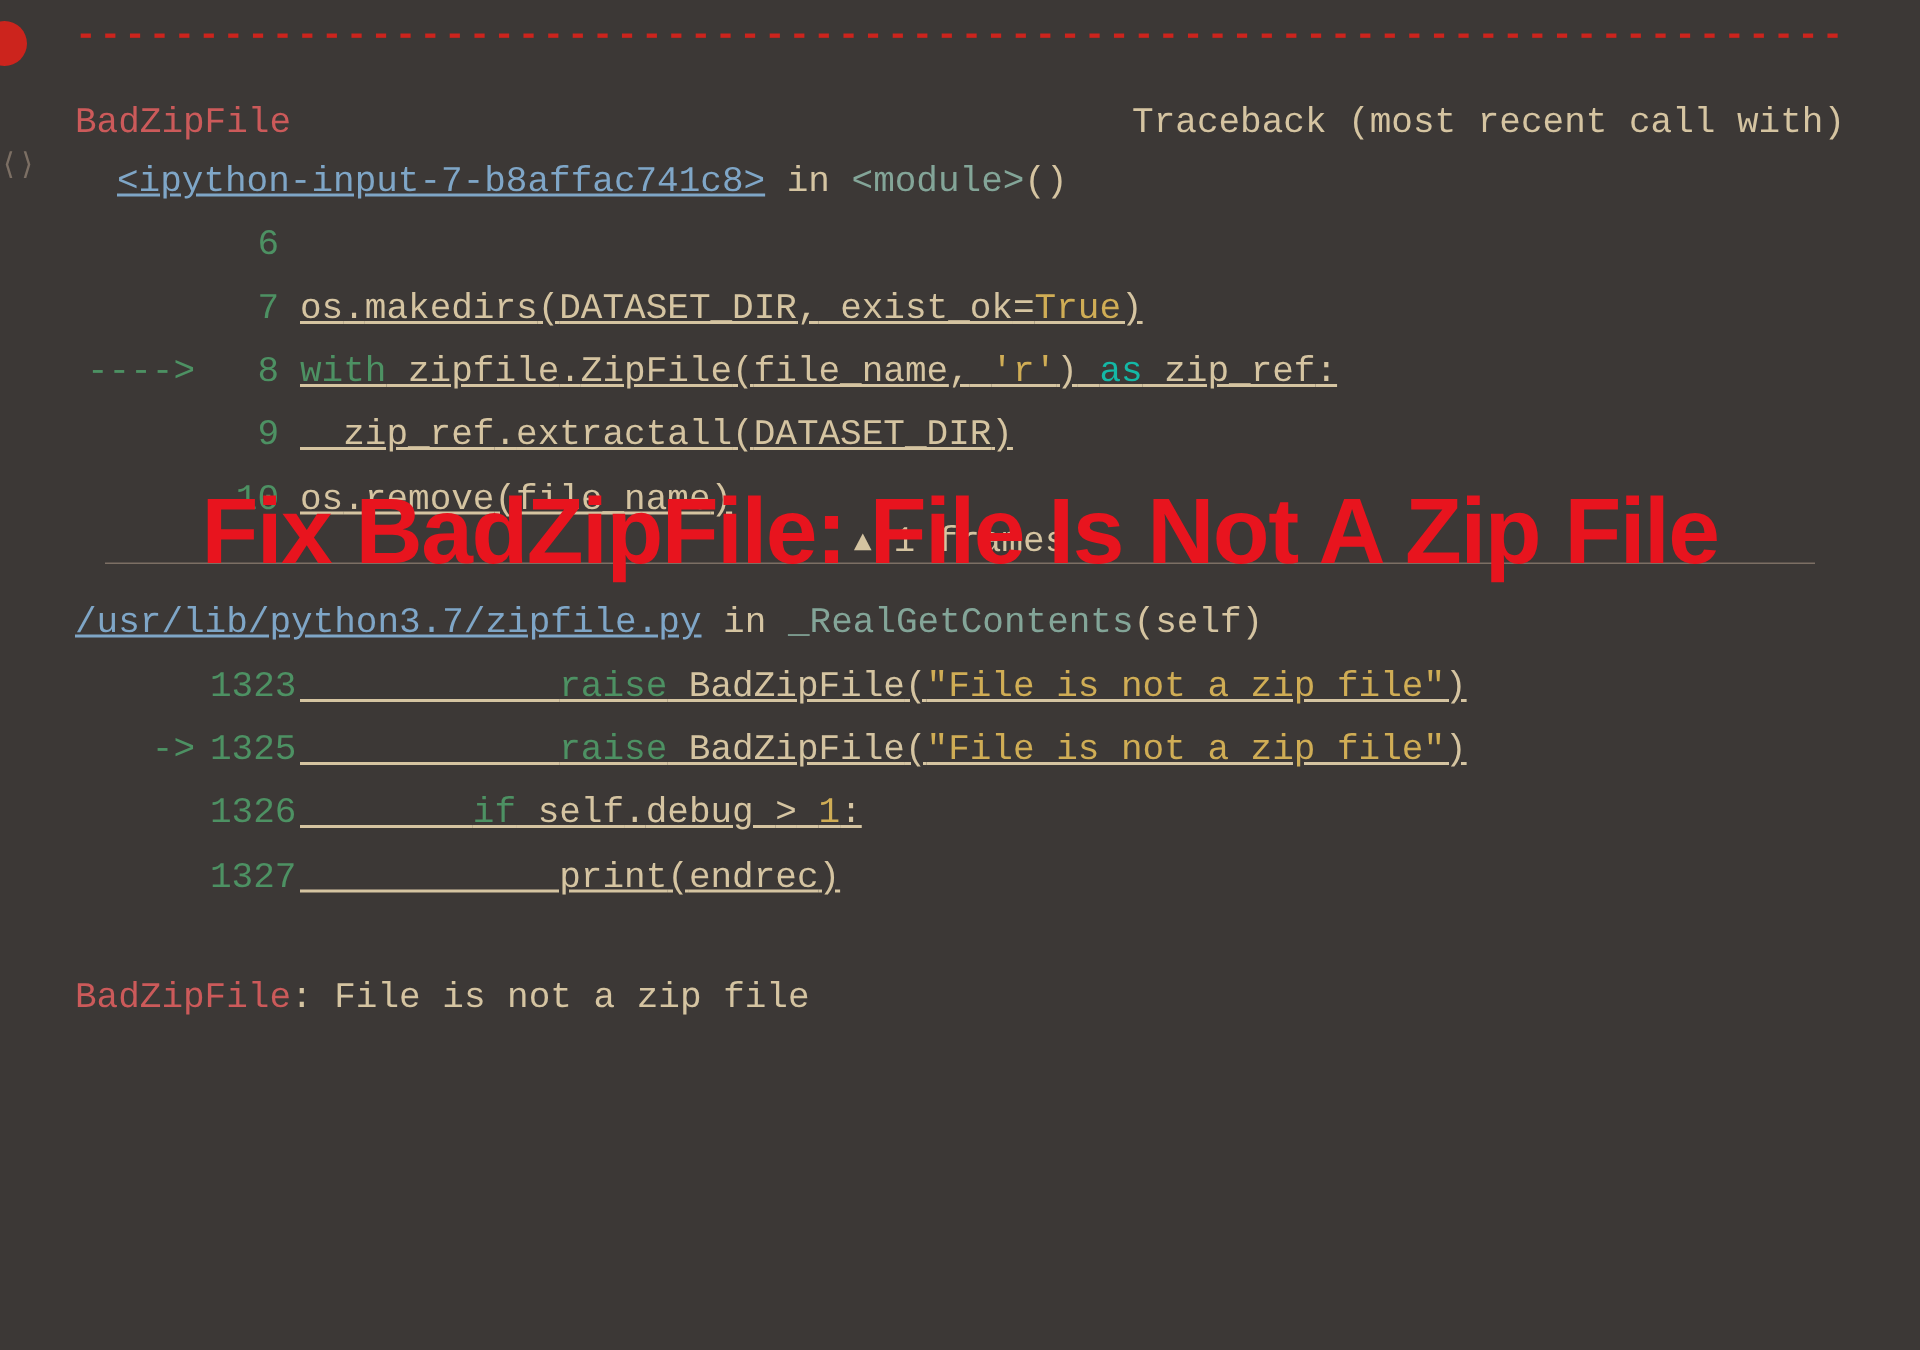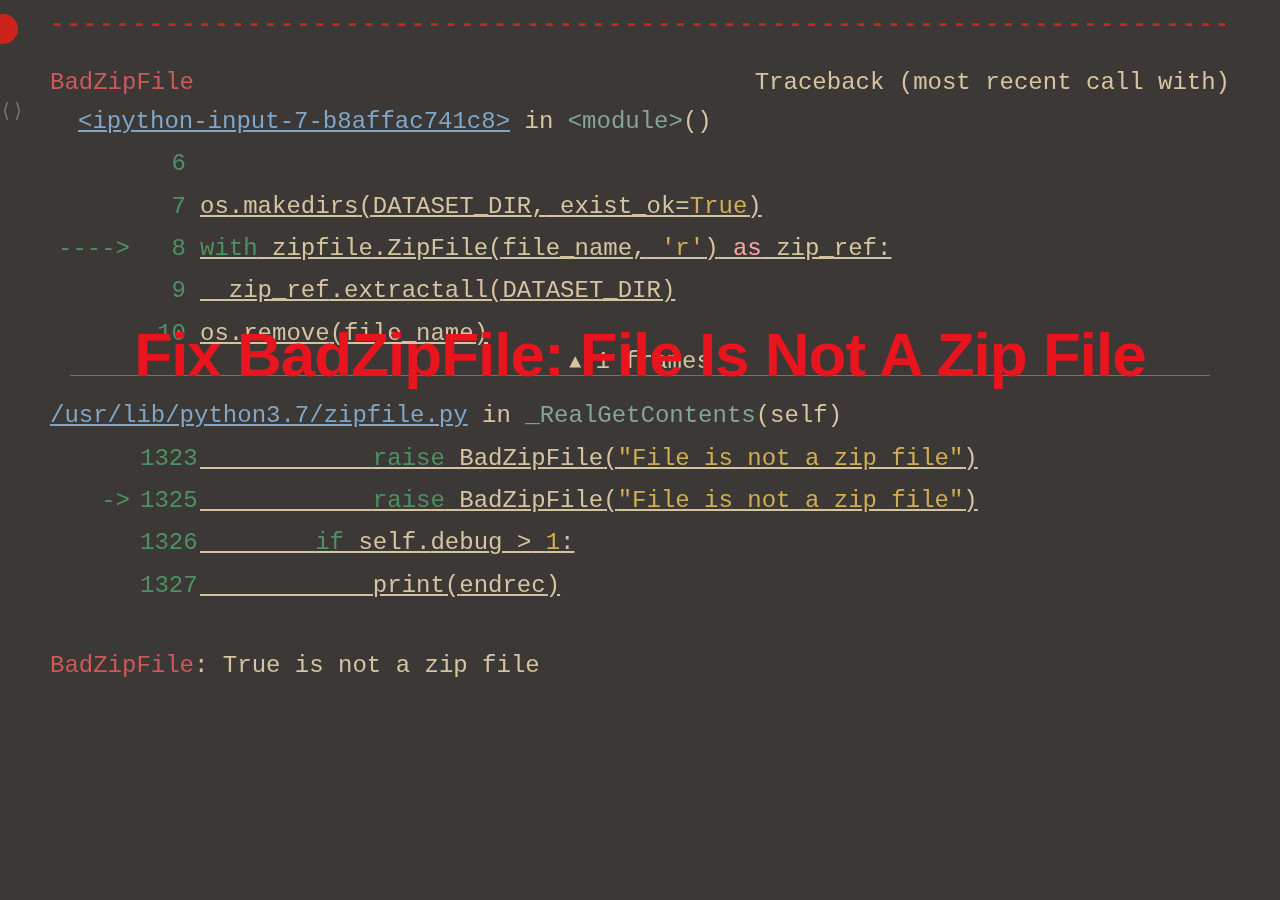--- a/index.html
+++ b/index.html
@@ -73,21 +73,21 @@
     }
     .code-text {
       white-space: pre;
       text-decoration: underline;
     }
     .kw-with { color: #4d9163; }
     .kw-var { color: #d5c4a1; }
     .punct { color: #d5c4a1; }
     .str { color: #d0ad55; }
     .kw-true { color: #d0ad55; }
-    .kw-as { color: #fca5a5; }
+    .kw-as { color: #14b8a6; }
     .kw-if { color: #4d9163; }
     .frames-divider {
       position: relative;
       margin: 22px 0 14px 0;
     }
     .frames-hr {
       border: none;
       border-top: 1px solid #7c6f64;
       margin: 0 20px;
     }
@@ -205,18 +205,18 @@
         <span class="code-text"><span class="punct">        </span><span class="kw-if">if</span><span class="kw-var"> self</span><span class="punct">.</span><span class="kw-var">debug </span><span class="punct">&gt;</span><span class="punct"> </span><span class="kw-true">1</span><span class="punct">:</span></span>
       </div>
       <div class="code-line">
         <span class="arrow-col"></span>
         <span class="lineno">1327</span>
         <span class="code-text"><span class="kw-var">            print</span><span class="punct">(</span><span class="kw-var">endrec</span><span class="punct">)</span></span>
       </div>
     </div>
 
   <div class="error-final">
-    <span class="error-name">BadZipFile</span><span>: </span><span>True is not a zip file</span>
+    <span class="error-name">BadZipFile</span><span>: </span><span>File is not a zip file</span>
   </div>
 
 </div>
 
 <div class="overlay-text">Fix BadZipFile: File Is Not A Zip File</div>
 
 </body></html>

